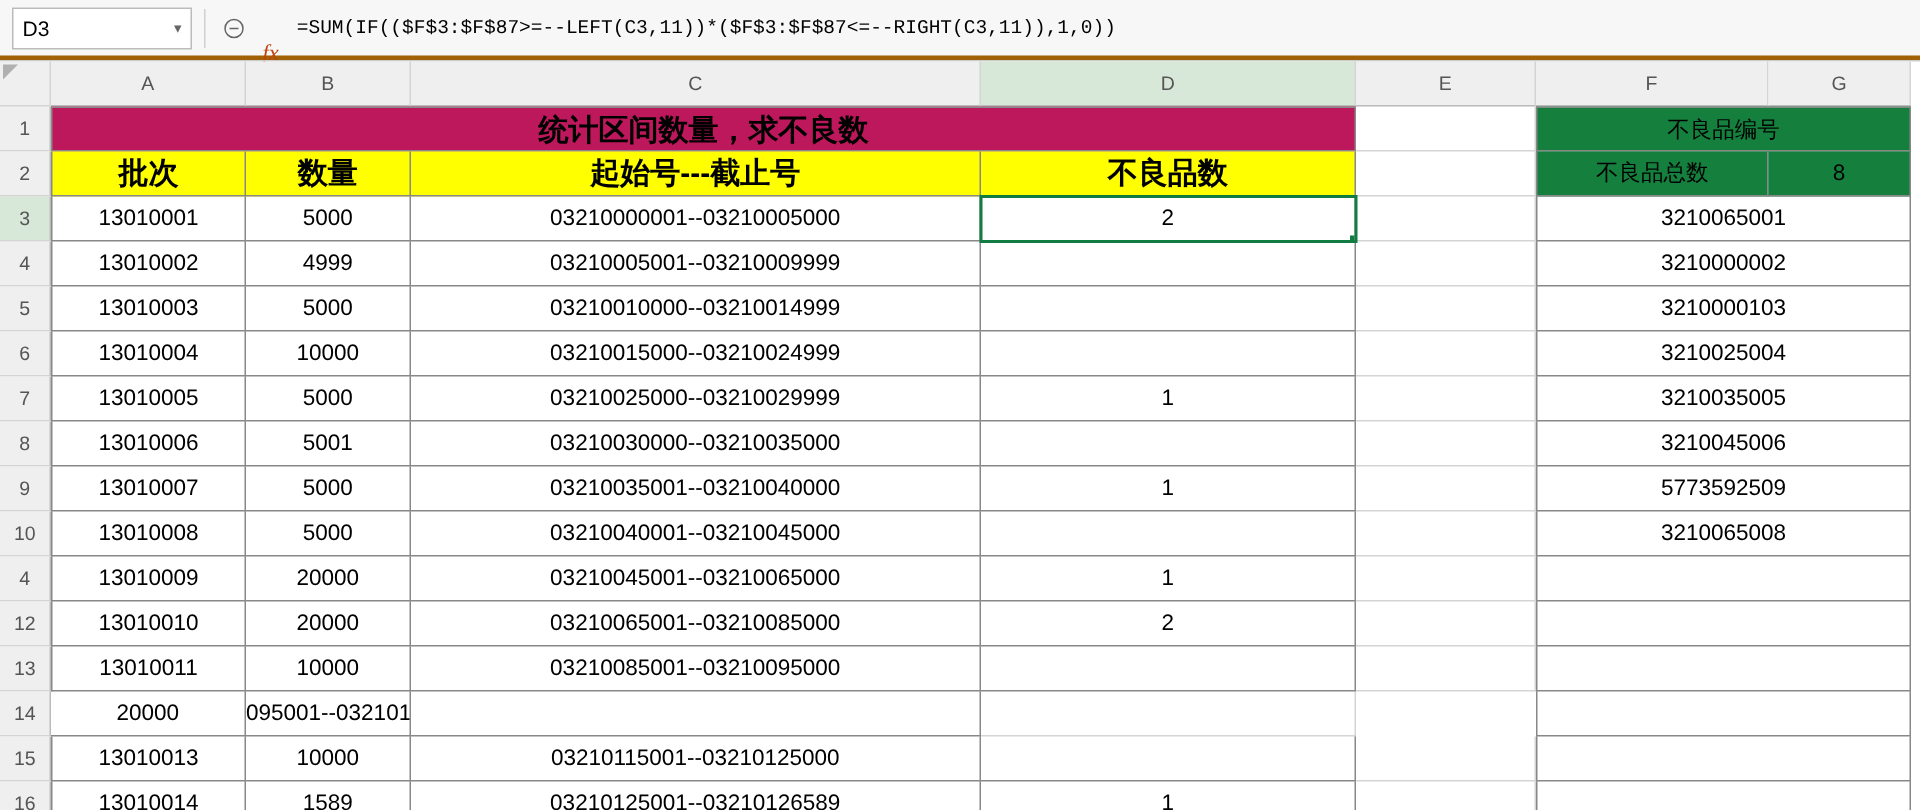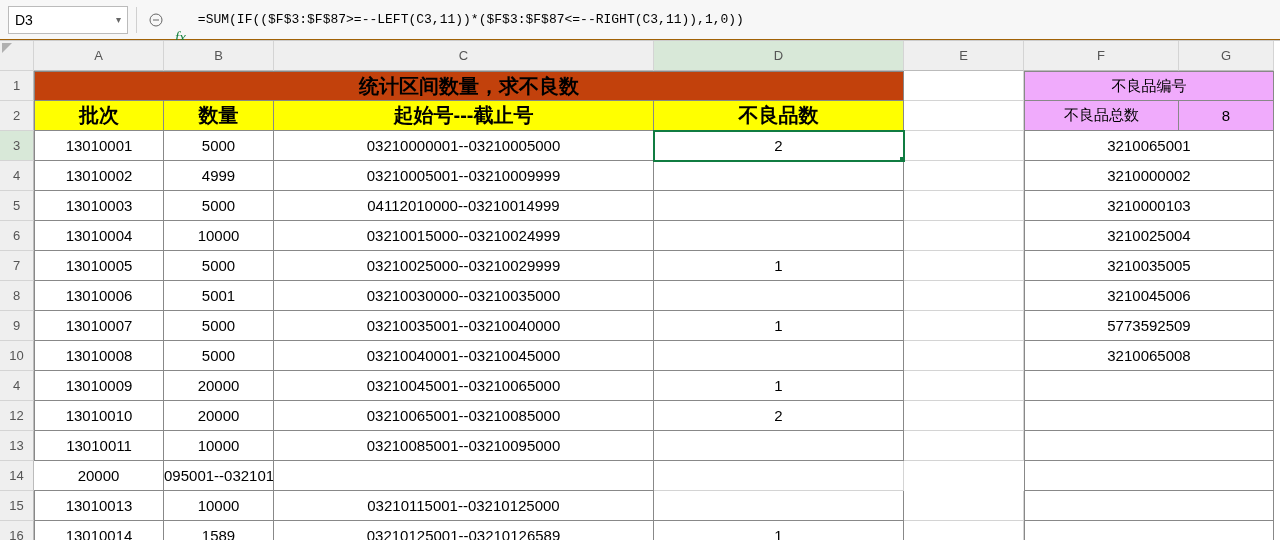--- a/index.html
+++ b/index.html
@@ -10,21 +10,21 @@
     color: #000;
     width: 1280px;
     height: 540px;
     overflow: hidden;
   }
   
   .formula-bar {
     height: 40px;
     display: flex;
     align-items: center;
-    border-bottom: 1px solid #a16207;
+    border-bottom: 3px solid #a16207;
     background: #f7f7f7;
     padding: 4px 8px;
     gap: 8px;
   }
   .name-box {
     width: 120px;
     height: 28px;
     background: #fff;
     border: 1px solid #bbb;
     display: flex;
@@ -44,21 +44,21 @@
     align-items: center;
     justify-content: center;
     color: #555;
     font-style: italic;
     font-family: "Times New Roman", serif;
   }
   .fx {
     font-style: italic;
     font-family: "Times New Roman", serif;
     font-size: 15px;
-    color: #15803d;
+    color: #c2410c;
     margin-top: 36px;
   }
   .formula-input {
     flex: 1;
     height: 26px;
     border: none;
     background: transparent;
     font-family: "Consolas","Courier New",monospace;
     font-size: 13px;
     padding: 2px 4px;
@@ -91,29 +91,29 @@
     font-size: 13px;
   }
   .col-header { border-bottom: 1px solid #bbb; }
   .row-header { border-right: 1px solid #bbb; }
   .col-header.active { background:#d8e8d8; }
   .row-header.active { background:#d8e8d8; }
   .title-merge {
     grid-column: 2 / 6; 
     font-weight: bold;
     font-size: 20px;
-    background: #c2410c;
+    background: #be185d;
   }
   .yellow {
     background: #ffff00;
     font-weight: bold;
     font-size: 20px;
   }
   .hdr-blue {
-    background: #f0abfc;
+    background: #15803d;
   }
   .data-border {
     border-right: 1px solid #888;
     border-bottom: 1px solid #888;
   }
   .left-border { border-left: 1px solid #888; }
   .top-border { border-top: 1px solid #888; }
   .active-cell {
     outline: 2px solid #107c41;
     outline-offset: -1px;
@@ -202,21 +202,21 @@
   <div class="cell num data-border left-border">13010002</div>
   <div class="cell num data-border">4999</div>
   <div class="cell num data-border">03210005001--03210009999</div>
   <div class="cell num data-border"></div>
   <div class="cell"></div>
   <div class="cell num data-border left-border" style="grid-column:7/9">3210000002</div>
 
   <div class="cell row-header">5</div>
   <div class="cell num data-border left-border">13010003</div>
   <div class="cell num data-border">5000</div>
-  <div class="cell num data-border">04112010000--03210014999</div>
+  <div class="cell num data-border">03210010000--03210014999</div>
   <div class="cell num data-border"></div>
   <div class="cell"></div>
   <div class="cell num data-border left-border" style="grid-column:7/9">3210000103</div>
 
   <div class="cell row-header">6</div>
   <div class="cell num data-border left-border">13010004</div>
   <div class="cell num data-border">10000</div>
   <div class="cell num data-border">03210015000--03210024999</div>
   <div class="cell num data-border"></div>
   <div class="cell"></div>

